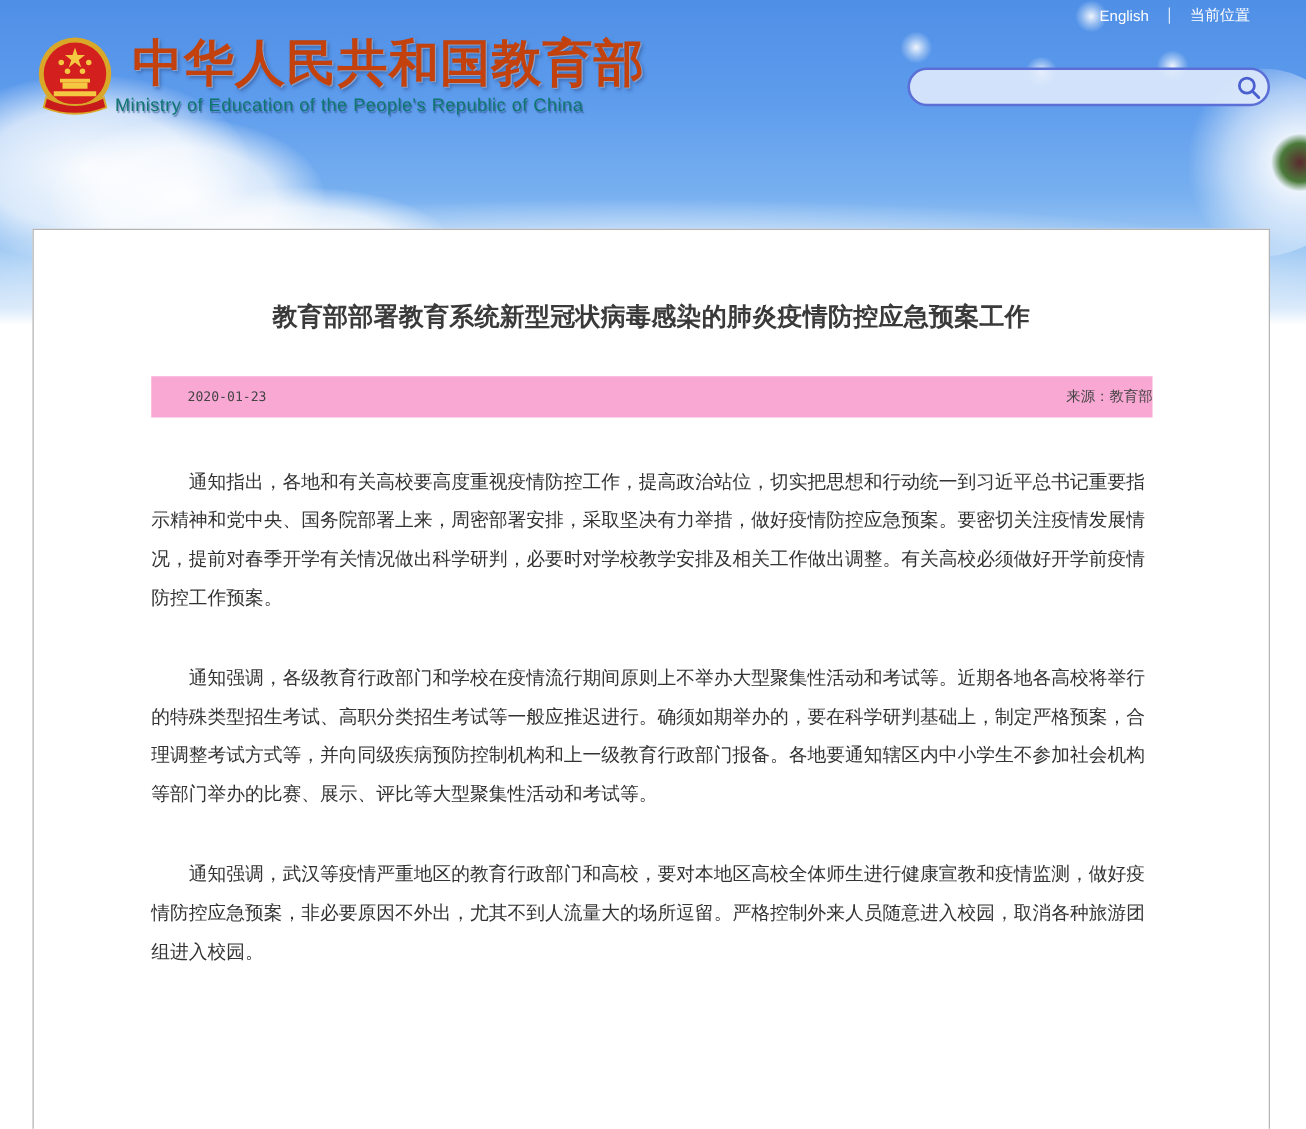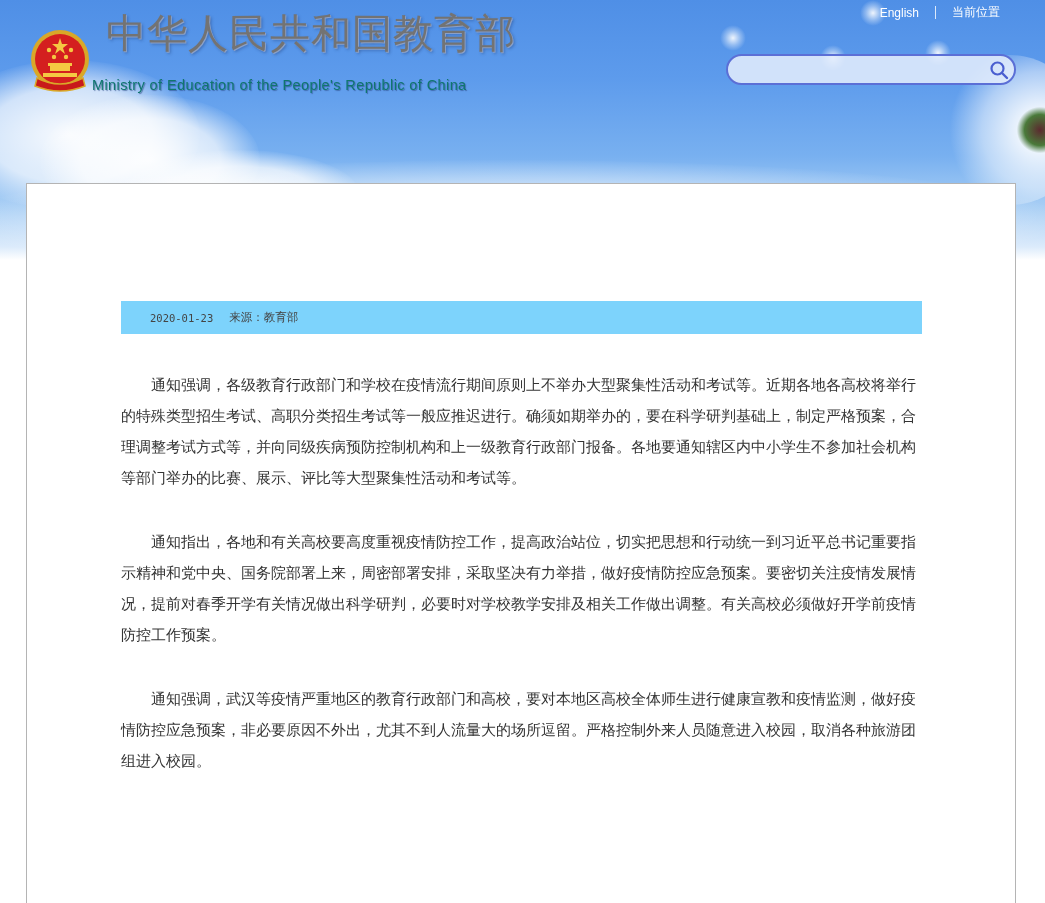--- a/index.html
+++ b/index.html
@@ -22,23 +22,23 @@
     position: absolute; right: -40px; top: 55px; width: 150px; height: 150px; border-radius: 50%;
     background: radial-gradient(circle at 70% 50%, #5b2a2f 0%, #4a7a3a 12%, rgba(255,255,255,0.85) 18%, rgba(255,255,255,0.5) 45%, rgba(255,255,255,0) 70%);
   }
   .seed { position: absolute; width: 26px; height: 26px; border-radius: 50%;
     background: radial-gradient(circle, rgba(255,255,255,0.9) 0%, rgba(255,255,255,0.35) 40%, rgba(255,255,255,0) 70%); }
 
   .emblem {
     position: absolute; left: 29px; top: 28px; width: 62px; height: 66px;
   }
   .site-title {
-    position: absolute; left: 106px; top: 9px;
-    font-family: "DejaVu Sans", sans-serif; font-weight: normal;
-    font-size: 40px; letter-spacing: 1px; color: #737373;
+    position: absolute; left: 106px; top: 27px;
+    font-family: "DejaVu Sans", sans-serif; font-weight: bold;
+    font-size: 40px; letter-spacing: 1px; color: #c2410c;
     text-shadow: 1px 1px 0 #8aa0c8, 2px 2px 3px rgba(30,60,120,0.45);
     line-height: 48px;
   }
   .site-subtitle {
     position: absolute; left: 92px; top: 77px;
     font-family: "Liberation Sans", sans-serif; font-size: 14.5px; color: #0f766e;
     letter-spacing: 0.4px;
     text-shadow: 1px 1px 1px rgba(40,70,130,0.6);
   }
   .top-links {
@@ -72,22 +72,22 @@
   .card {
     position: absolute; left: 26px; top: 183px; width: 990px; height: 740px;
     background: #ffffff; border: 1px solid #b4b4b4;
   }
   .article-title {
     position: absolute; left: 0; top: 56px; width: 988px; text-align: center;
     font-size: 20px; font-weight: bold; color: #3a3a3a; letter-spacing: 0.2px;
   }
   .meta-bar {
     position: absolute; left: 94px; top: 117px; width: 801px; height: 33px;
-    background: #7dd3fc; display: flex; align-items: center; padding-left: 29px;
-    font-size: 11.5px; color: #444;
+    background: #f9a8d4; display: flex; align-items: center; padding-left: 29px;
+    font-size: 11.5px; color: #444; justify-content: space-between;
   }
   .meta-bar .date { font-family: "DejaVu Sans Mono", monospace; font-size: 10.5px; margin-right: 16px; }
   .article-body { position: absolute; left: 94px; top: 186px; width: 806px; }
   .article-body p {
     font-size: 15px; color: #333; line-height: 31px; text-indent: 2em;
     margin-bottom: 33px; letter-spacing: 0;
   }
 </style>
 </head>
 <body>
@@ -140,22 +140,23 @@
 <div class="breadcrumb">
   <span>当前位置：</span>
   <a>首页</a>
   <span class="arrow">&gt;</span>
   <a>新闻</a>
   <span class="arrow">&gt;</span>
   <a>工作动态</a>
 </div>
 
 <div class="card">
+  <h1 class="article-title">教育部部署教育系统新型冠状病毒感染的肺炎疫情防控应急预案工作</h1>
   <div class="meta-bar">
     <span class="date">2020-01-23</span>
     <span>来源：教育部</span>
   </div>
   <div class="article-body">
+    <p>通知指出，各地和有关高校要高度重视疫情防控工作，提高政治站位，切实把思想和行动统一到习近平总书记重要指示精神和党中央、国务院部署上来，周密部署安排，采取坚决有力举措，做好疫情防控应急预案。要密切关注疫情发展情况，提前对春季开学有关情况做出科学研判，必要时对学校教学安排及相关工作做出调整。有关高校必须做好开学前疫情防控工作预案。</p>
     <p>通知强调，各级教育行政部门和学校在疫情流行期间原则上不举办大型聚集性活动和考试等。近期各地各高校将举行的特殊类型招生考试、高职分类招生考试等一般应推迟进行。确须如期举办的，要在科学研判基础上，制定严格预案，合理调整考试方式等，并向同级疾病预防控制机构和上一级教育行政部门报备。各地要通知辖区内中小学生不参加社会机构等部门举办的比赛、展示、评比等大型聚集性活动和考试等。</p>
-    <p>通知指出，各地和有关高校要高度重视疫情防控工作，提高政治站位，切实把思想和行动统一到习近平总书记重要指示精神和党中央、国务院部署上来，周密部署安排，采取坚决有力举措，做好疫情防控应急预案。要密切关注疫情发展情况，提前对春季开学有关情况做出科学研判，必要时对学校教学安排及相关工作做出调整。有关高校必须做好开学前疫情防控工作预案。</p>
     <p>通知强调，武汉等疫情严重地区的教育行政部门和高校，要对本地区高校全体师生进行健康宣教和疫情监测，做好疫情防控应急预案，非必要原因不外出，尤其不到人流量大的场所逗留。严格控制外来人员随意进入校园，取消各种旅游团组进入校园。</p>
   </div>
 </div>
 
 </body></html>

